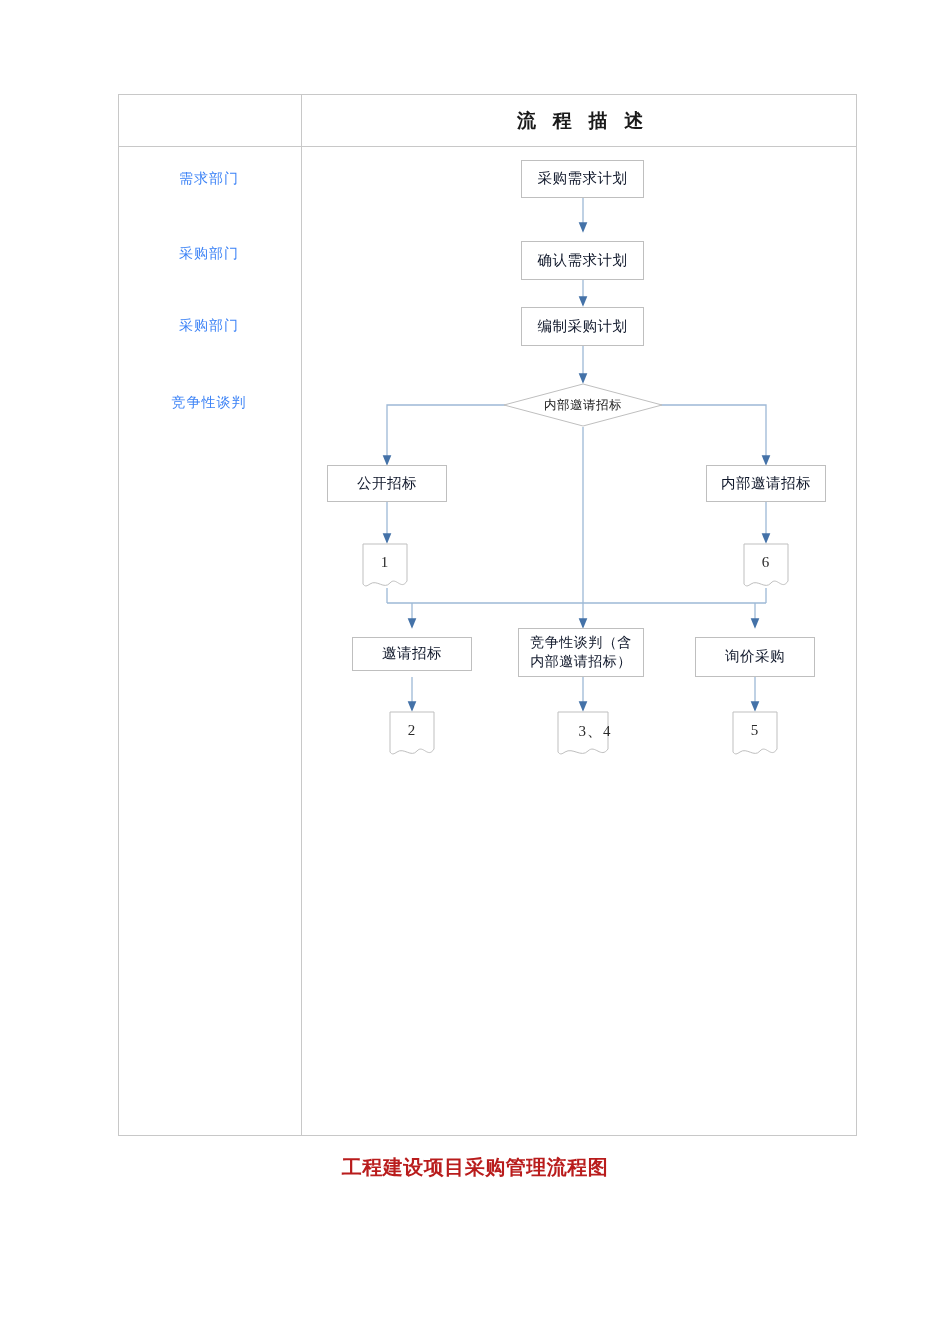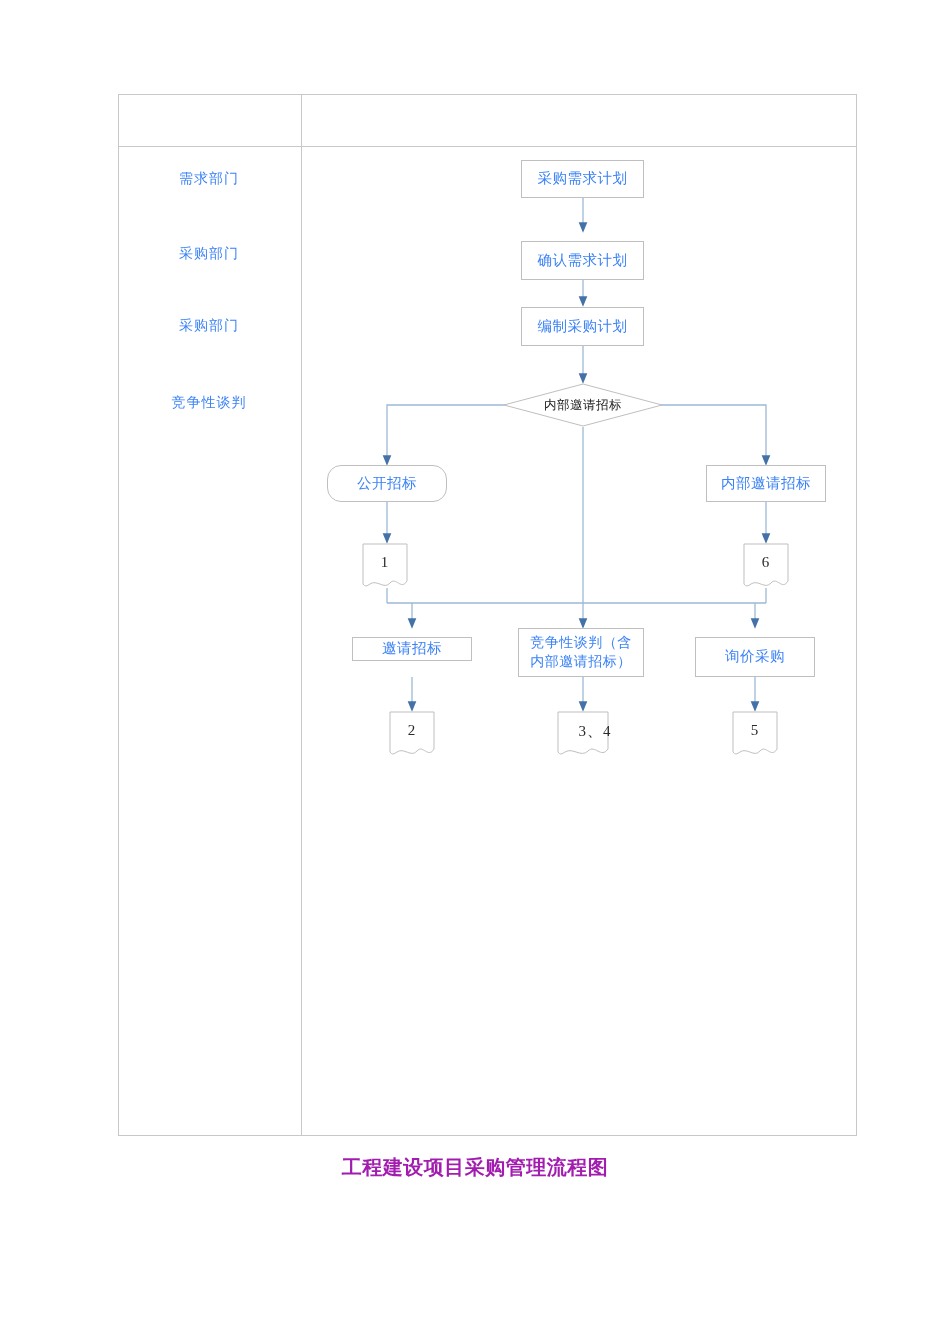--- a/index.html
+++ b/index.html
@@ -84,21 +84,21 @@
     border: 1px solid #bfbfbf;
     background: #ffffff;
     box-sizing: border-box;
     display: flex;
     align-items: center;
     justify-content: center;
     text-align: center;
     font-size: 14.5px;
     line-height: 1.35;
     letter-spacing: 0.5px;
-    color: #3b82f6;
+    color: #0f172a;
     font-family: "Liberation Serif", "DejaVu Serif", serif;
   }
 
   
   .node-diamond {
     position: absolute;
     display: flex;
     align-items: center;
     justify-content: center;
     font-size: 12.5px;
@@ -141,30 +141,31 @@
   
   #caption {
     position: absolute;
     left: 0;
     top: 1154px;
     width: 950px;
     text-align: center;
     font-size: 20px;
     font-weight: bold;
     letter-spacing: 0.5px;
-    color: #a21caf;
+    color: #b91c1c;
     font-family: "Liberation Sans", "DejaVu Sans", sans-serif;
   }
 </style>
 </head>
 <body>
 
 <div id="flow-table">
   <div class="header-divider"></div>
   <div class="col-divider"></div>
+  <div class="th" id="th-process">流 程 描 述</div>
 </div>
 
 <div class="role-label" style="left:118px; top:170px;">需求部门</div>
 <div class="role-label" style="left:118px; top:245px;">采购部门</div>
 <div class="role-label" style="left:118px; top:317px;">采购部门</div>
 <div class="role-label" style="left:118px; top:394px;">竞争性谈判</div>
 
 <svg id="flow-canvas" viewBox="0 0 950 1344" xmlns="http://www.w3.org/2000/svg">
   <defs>
     <marker id="arrow" viewBox="0 0 12 10" refX="10" refY="5" markerWidth="8" markerHeight="7" orient="auto-start-reverse">
@@ -214,25 +215,25 @@
 
 <div class="node-box" style="left:521px; top:307px; width:123px; height:39px;">编制采购计划</div>
 
 <div class="node-diamond" style="left:503px; top:383px; width:160px; height:44px;">
   <svg width="160" height="44" viewBox="0 0 160 44" xmlns="http://www.w3.org/2000/svg">
     <polygon points="80,1 159,22 80,43 1,22" fill="#ffffff" stroke="#bfbfbf" stroke-width="1"></polygon>
   </svg>
   <span>内部邀请招标</span>
 </div>
 
-<div class="node-box" style="left:327px; top:465px; width:120px; height:37px;border-radius:14px;">公开招标</div>
+<div class="node-box" style="left:327px; top:465px; width:120px; height:37px;">公开招标</div>
 
 <div class="node-box" style="left:706px; top:465px; width:120px; height:37px;">内部邀请招标</div>
 
-<div class="node-box" style="left:352px; top:637px; width:120px; height:24px;">邀请招标</div>
+<div class="node-box" style="left:352px; top:637px; width:120px; height:34px;">邀请招标</div>
 
 <div class="node-box" style="left:518px; top:628px; width:126px; height:49px; white-space:pre-line; font-size:14px;">竞争性谈判（含
 内部邀请招标）</div>
 
 <div class="node-box" style="left:695px; top:637px; width:120px; height:40px;">询价采购</div>
 
 <div class="node-doc" style="left:362px; top:543px; width:46px; height:46px;">
   <svg width="46" height="46" viewBox="0 0 46 46" xmlns="http://www.w3.org/2000/svg">
     <path d="M 1 1 L 45 1 L 45 38 C 39 48 34 33 28 40 C 22 47 15 36 8 41 C 5 43 3 44 1 41 Z" fill="#ffffff" stroke="#bfbfbf" stroke-width="1"></path>
   </svg>

